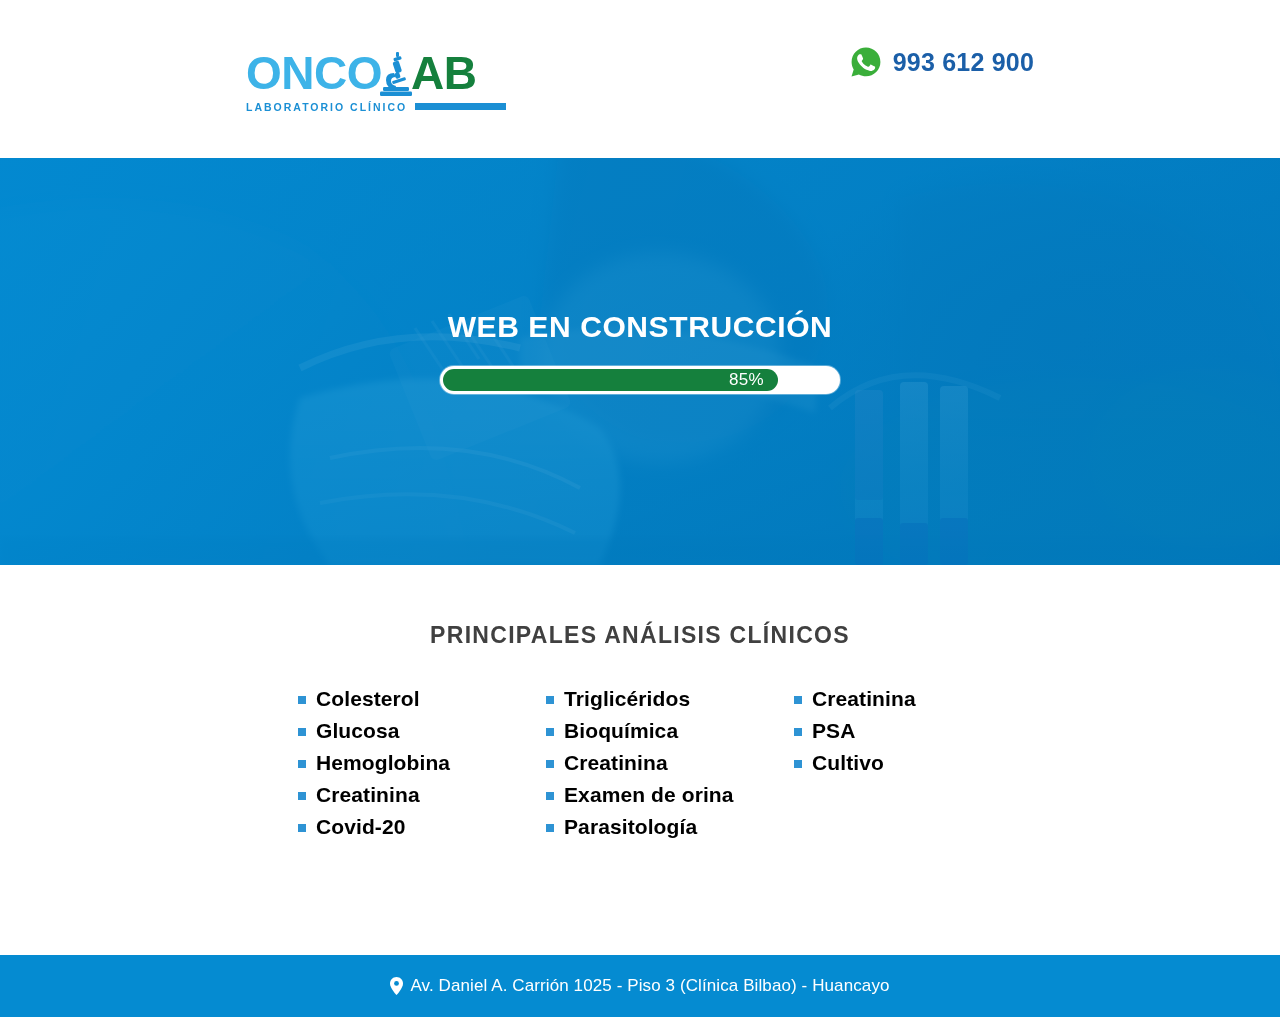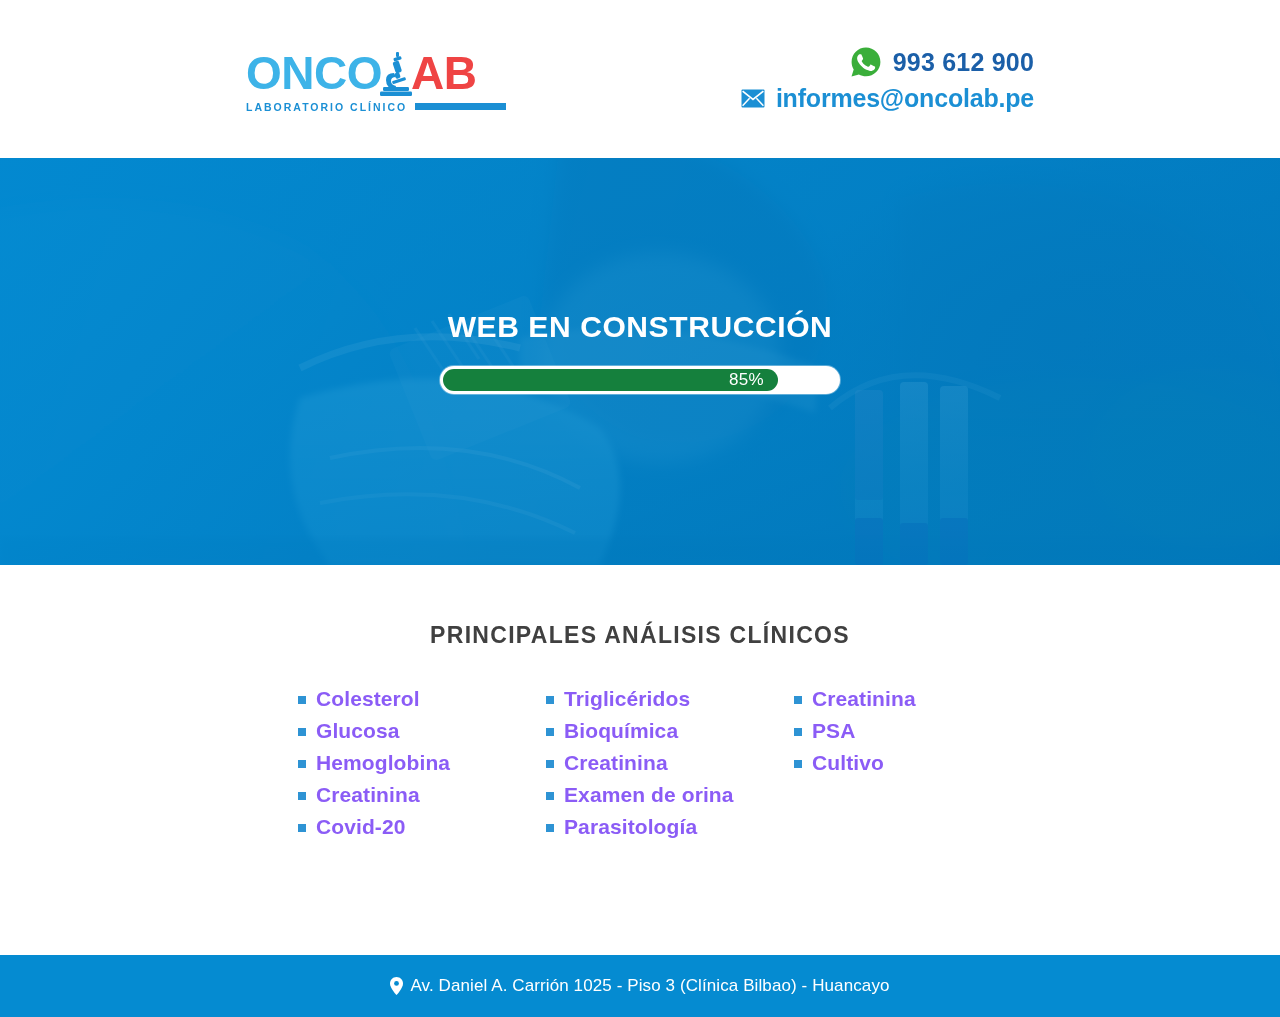--- a/index.html
+++ b/index.html
@@ -46,21 +46,21 @@
     height: 46px;
     position: relative;
     display: inline-block;
     margin: 0 -2px 0 -3px;
   }
 
   .logo-ab {
     font-size: 46px;
     font-weight: 700;
     letter-spacing: -0.5px;
-    color: #ef4444;
+    color: #15803d;
     font-family: "Liberation Sans", sans-serif;
   }
 
   .logo-sub {
     display: flex;
     align-items: center;
     margin-top: 5px;
     gap: 8px;
   }
 
@@ -218,21 +218,21 @@
     width: 8px;
     height: 8px;
     background: #2E93D4;
     flex: none;
     margin-top: 11px;
   }
 
   .analysis-label {
     font-size: 21px;
     font-weight: 600;
-    color: #8b5cf6;
+    color: #000000;
     line-height: 1.0;
     letter-spacing: 0.1px;
     padding-top: 3px;
   }
 
   
   .site-footer {
     height: 62px;
     background: #058BD1;
     display: flex;
@@ -282,30 +282,20 @@
 
   <div class="contact-block">
     <div class="contact-row">
       <span>
         <svg class="wa-icon" viewBox="0 0 32 32" xmlns="http://www.w3.org/2000/svg">
           <path d="M16 1.5C8 1.5 1.6 7.9 1.6 15.9c0 2.7.8 5.3 2.1 7.5L1.5 30.5l7.4-2.1c2.1 1.2 4.5 1.8 7.1 1.8 8 0 14.4-6.4 14.4-14.3S24 1.5 16 1.5z" fill="#3AAE3A"></path>
           <path d="M11.6 8.9c-.3-.7-.6-.7-.9-.7h-.8c-.3 0-.8.1-1.2.6-.4.5-1.6 1.5-1.6 3.7s1.6 4.3 1.8 4.6c.2.3 3.1 4.9 7.6 6.7 3.7 1.5 4.5 1.2 5.3 1.1.8-.1 2.6-1.1 3-2.1.4-1 .4-1.9.3-2.1-.1-.2-.4-.3-.9-.5-.4-.2-2.6-1.3-3-1.5-.4-.1-.7-.2-1 .2-.3.5-1.1 1.5-1.4 1.7-.3.3-.5.3-.9.1-.4-.2-1.9-.7-3.6-2.2-1.3-1.2-2.2-2.6-2.5-3.1-.2-.4 0-.6.2-.9.2-.2.4-.5.6-.8.2-.3.3-.5.4-.8.1-.3.1-.6 0-.8-.1-.2-1-2.4-1.4-3.2z" fill="#ffffff"></path>
         </svg>
       </span>
       <span class="phone-text">993 612 900</span>
-    </div>
-    <div class="contact-row">
-      <span>
-        <svg class="mail-icon" viewBox="0 0 24 19" xmlns="http://www.w3.org/2000/svg">
-          <rect x="0.5" y="0.5" width="23" height="18" rx="1" fill="#1B8FD4"></rect>
-          <path d="M1.6 2.2 L12 10.4 L22.4 2.2" stroke="#ffffff" stroke-width="1.7" fill="none"></path>
-          <path d="M1.6 16.8 L8.6 9.2 M22.4 16.8 L15.4 9.2" stroke="#ffffff" stroke-width="1.5" fill="none"></path>
-        </svg>
-      </span>
-      <span class="email-text">informes@oncolab.pe</span>
     </div>
   </div>
 
 </header>
 
 <section class="hero">
 
   <div class="hero-photo">
     <svg viewBox="0 0 1280 407" preserveAspectRatio="none" xmlns="http://www.w3.org/2000/svg">
       <defs>

